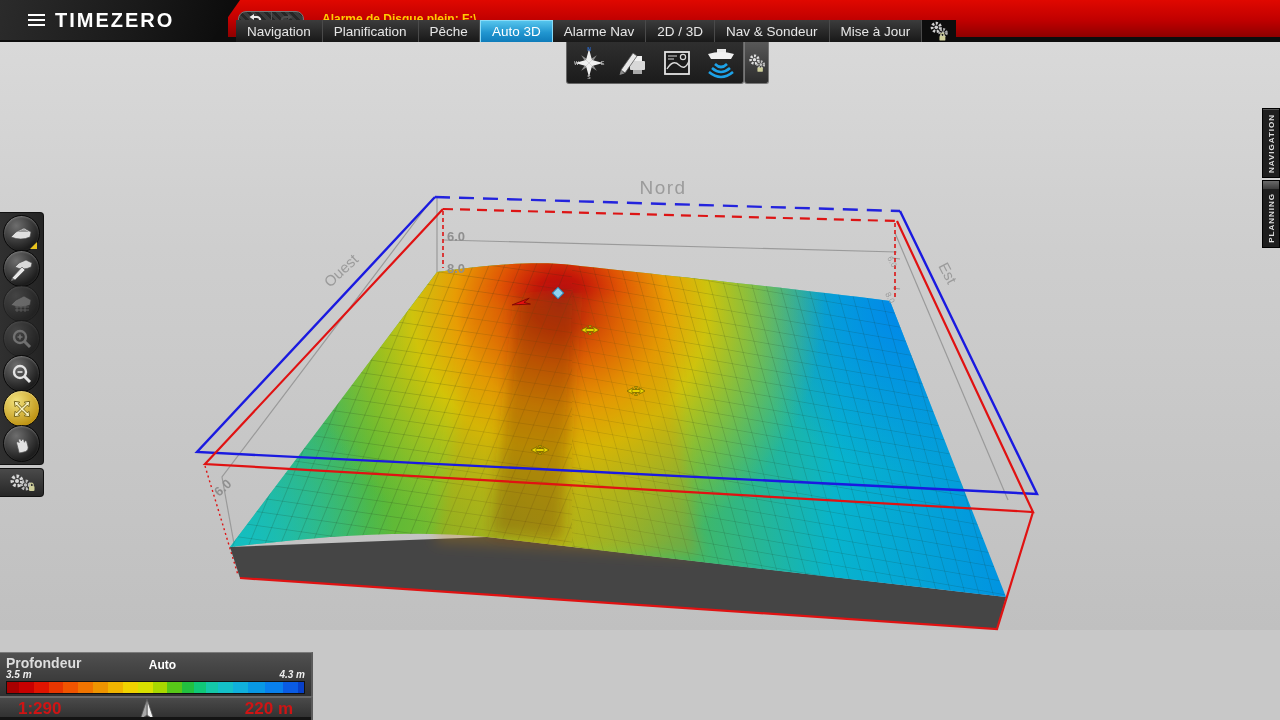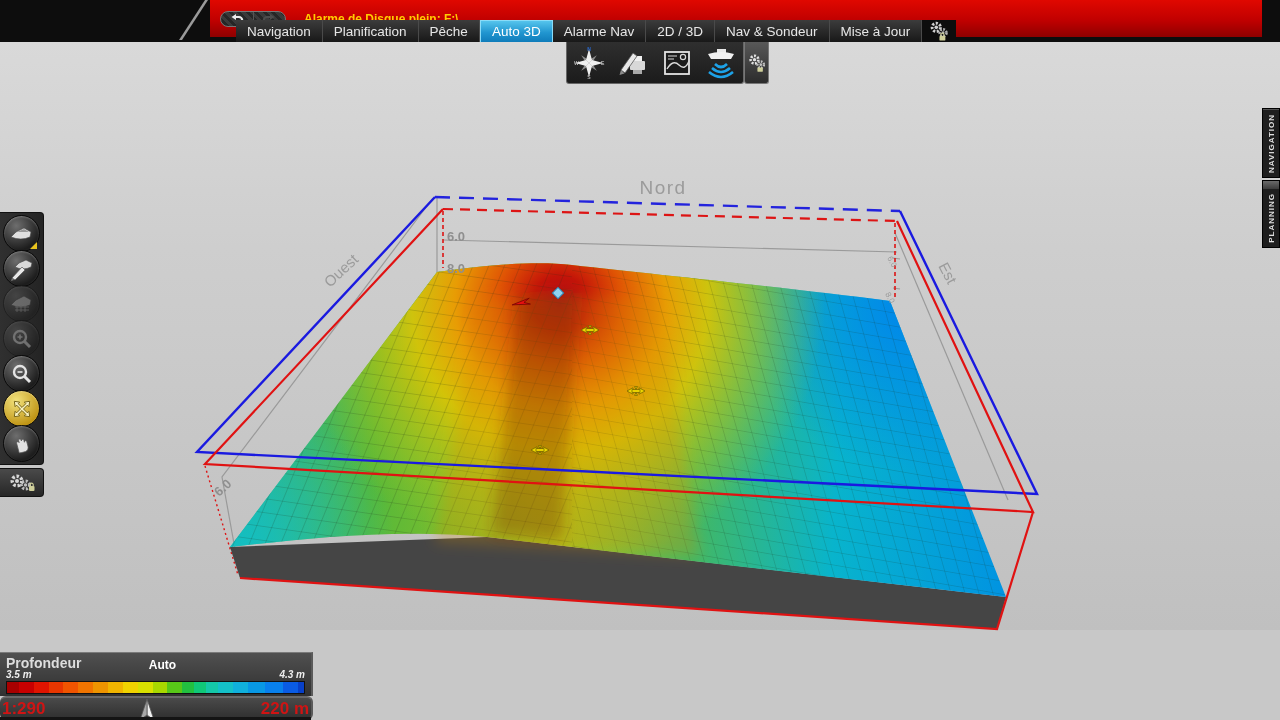--- a/index.html
+++ b/index.html
@@ -7,21 +7,21 @@
   .screen{position:relative;width:1280px;height:720px;overflow:hidden;
     font-family:"Liberation Sans",sans-serif;background:#c8c8c8;}
 
   
   .viewport{position:absolute;left:0;top:42px;width:1280px;height:588px;
     background:linear-gradient(180deg,#d9d9d9 0%,#cecece 35%,#c0c0c0 100%);}
   .viewport svg{position:absolute;left:0;top:0;}
 
   
   .header{position:absolute;left:0;top:0;width:1280px;height:42px;background:#0d0d0d;}
-  .alarm-bar{position:absolute;left:210px;top:0;width:1052px;height:37px;
+  .alarm-bar{position:absolute;left:228px;top:0;width:1052px;height:37px;
     background:linear-gradient(180deg,#e00800 0%,#c00000 55%,#8f0000 100%);
     display:flex;align-items:center;}
   .alarm-text{color:#ffcc00;font-size:12px;font-weight:bold;margin-left:18px;white-space:pre;}
   .undo-redo{margin-left:10px;height:16px;width:66px;border:1px solid #777;border-radius:8px;
     background:repeating-linear-gradient(45deg,#3a3a3a 0 3px,#262626 3px 6px);
     display:flex;align-items:center;}
   .undo-redo .half{flex:1;display:flex;align-items:center;justify-content:center;height:100%;}
   .undo-redo .half+.half{border-left:1px solid #555;}
 
   .logo-block{position:absolute;left:0;top:0;width:240px;height:40px;
@@ -88,21 +88,21 @@
     background:linear-gradient(90deg,
       #a80000 0 4%,#c80000 4% 9%,#e01400 9% 14%,#e83600 14% 19%,#f05400 19% 24%,
       #f07400 24% 29%,#ee9400 29% 34%,#f0b400 34% 39%,#f0d200 39% 44%,#d8e000 44% 49%,
       #a8d800 49% 54%,#58c818 54% 59%,#22c040 59% 63%,#10c878 63% 67%,#14c8a8 67% 71%,
       #14c0c8 71% 76%,#10b0dc 76% 81%,#0898e4 81% 87%,#0880ec 87% 93%,#0a5ce4 93% 98%,#0840c8 98% 100%);}
 
   
   .scalebar{position:absolute;left:0;top:696px;width:313px;height:24px;
     background:linear-gradient(180deg,#4a4a4a,#2e2e2e);
     border-top:2px solid #686868;border-right:2px solid #5a5a5a;
-    display:flex;align-items:center;justify-content:space-between;padding:0 2px;z-index:3;border-radius:6px;}
+    display:flex;align-items:center;justify-content:space-between;padding:0 18px;z-index:3;}
   .scalebar::after{content:"";position:absolute;left:0;bottom:0;width:100%;height:3px;background:#141414;}
   .scale-text,.range-text{color:#cf1414;font-size:17px;font-weight:bold;}
   .north-arrow{position:absolute;left:137px;top:0;height:24px;display:flex;align-items:center;cursor:pointer;}
 </style>
 </head>
 <body>
 
 <div class="screen">
 
   <div class="viewport">
@@ -244,20 +244,28 @@
           <svg width="14" height="11" viewBox="0 0 14 11">
             <path d="M8,1 L12.5,4 L8,7 Z" fill="#4d4d4d"></path>
             <path d="M10,4 h-5 a3.2,3.2 0 0 0 0,6.4 h2" fill="none" stroke="#4d4d4d" stroke-width="2"></path>
           </svg>
         </div>
       </div>
       <span class="alarm-text">Alarme de Disque plein: F:\</span>
     </div>
 
     <div class="logo-edge"></div>
+    <div class="logo-block">
+      <span class="hamburger">
+          <span></span>
+          <span></span>
+          <span></span>
+        </span>
+      <span class="logo-text">TIMEZERO</span>
+    </div>
 
     <div class="tabs">
       <div class="tab">Navigation</div>
       <div class="tab">Planification</div>
       <div class="tab">Pêche</div>
       <div class="tab active">Auto 3D</div>
       <div class="tab">Alarme Nav</div>
       <div class="tab">2D / 3D</div>
       <div class="tab">Nav &amp; Sondeur</div>
       <div class="tab">Mise à Jour</div>

